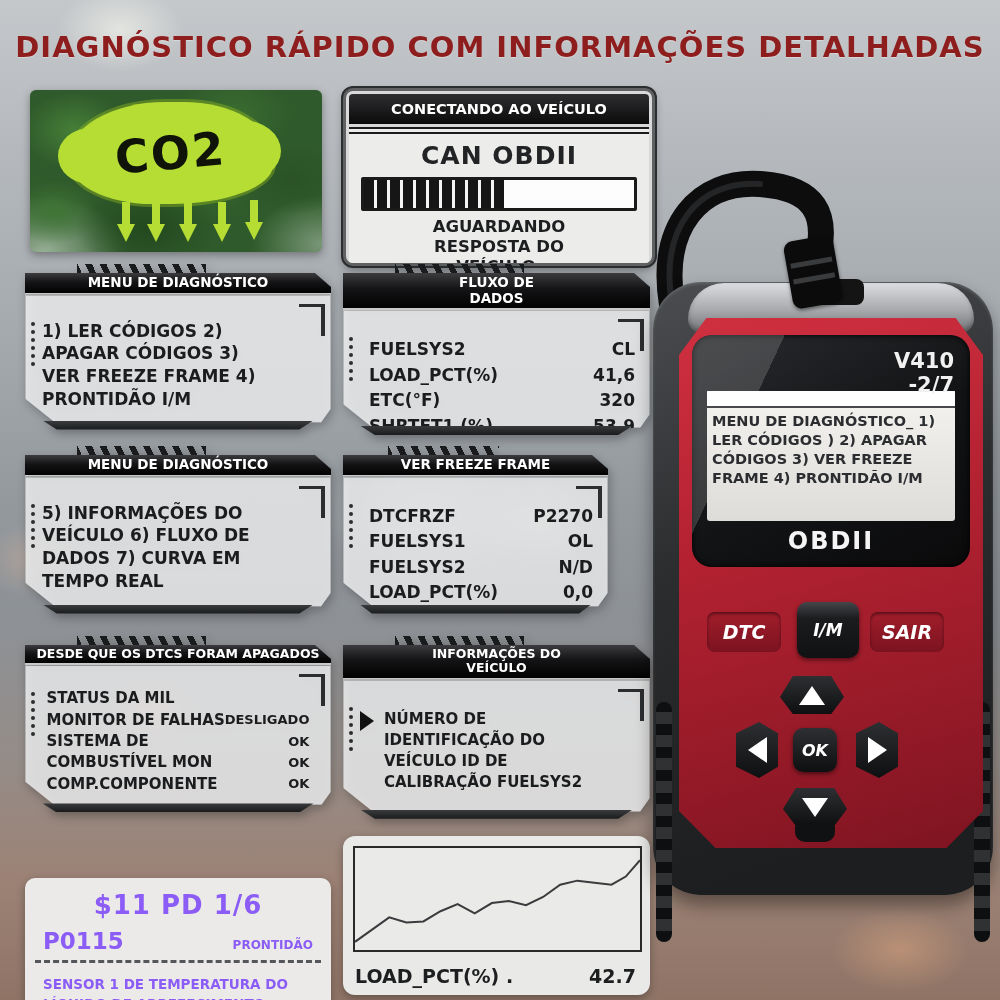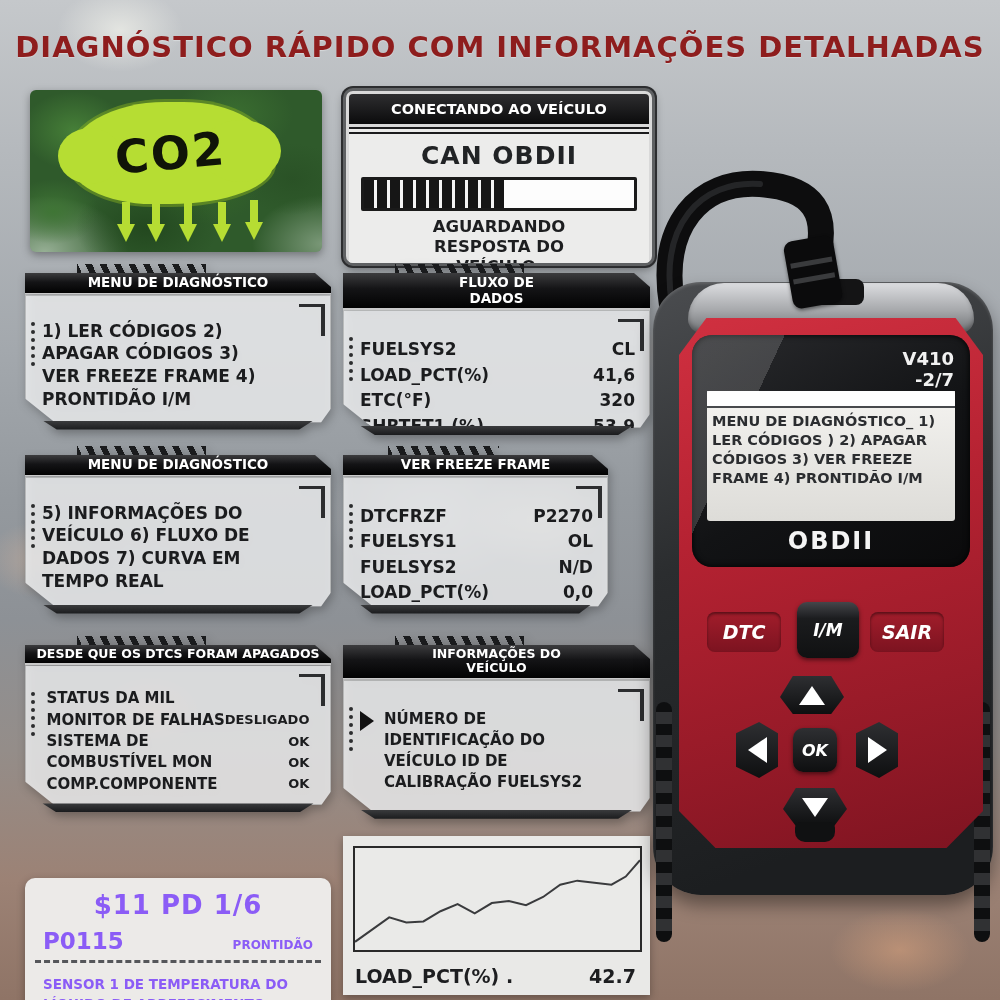--- a/index.html
+++ b/index.html
@@ -91,21 +91,21 @@
     clip-path:polygon(0 0,100% 0,100% calc(100% - 14px),calc(100% - 10px) 100%,30px 100%,0 calc(100% - 24px));
     color:#1b1c1e;
   }
   .tech-body::after{content:"";position:absolute;right:5px;top:8px;width:4px;height:32px;background:#2c2d2f;}
   .tech-body::before{content:"";position:absolute;right:5px;top:8px;width:26px;height:3px;background:#2c2d2f;}
   .tech-base{height:9px;margin:-2px 12px 0 12px;background:linear-gradient(180deg,#3a3b3d,#1a1b1d);
     clip-path:polygon(2% 0,98% 0,93% 100%,7% 100%);}
   .dots{position:absolute;left:5px;top:26px;display:flex;flex-direction:column;gap:4px;}
   .dots i{width:4px;height:4px;border-radius:50%;background:#2c2d2f;}
   .menu-text{width:215px;font-size:17px;font-weight:bold;line-height:1.35;padding:24px 0 0 16px;}
-  .rows{padding:26px 14px 0 16px;}
+  .rows{padding:26px 14px 0 25px;}
   .row{display:flex;justify-content:space-between;font-size:17px;font-weight:bold;line-height:1.5;}
   .status-grid{display:flex;justify-content:center;padding:22px 16px 0 16px;}
   .col-labels div{font-size:15px;font-weight:bold;line-height:1.42;}
   .col-values{padding-top:21px;text-align:right;}
   .col-values div{font-size:13px;font-weight:bold;line-height:1.64;}
   .vi-wrap{display:flex;gap:10px;padding:28px 0 0 16px;}
   .vi-marker{width:0;height:0;border-top:10px solid transparent;border-bottom:10px solid transparent;border-left:14px solid #111;margin-top:2px;}
   .vi-text{width:212px;font-size:15px;font-weight:bold;line-height:1.4;}
   
   #dtc-card{
@@ -113,21 +113,21 @@
     box-shadow:0 3px 8px rgba(0,0,0,0.3);color:#8b5cf6;margin-top:48px;
   }
   #dtc-title{text-align:center;font-size:26px;font-weight:bold;margin-top:12px;letter-spacing:1px;}
   #dtc-coderow{display:flex;justify-content:space-between;align-items:baseline;padding:8px 18px 0 18px;}
   #dtc-code{font-size:23px;font-weight:bold;}
   #dtc-tag{font-size:12px;font-weight:bold;}
   #dtc-dash{margin:6px 10px 0 10px;border-top:3px dashed #55565a;}
   #dtc-desc{width:248px;font-size:13.5px;font-weight:bold;line-height:1.45;padding:12px 0 0 18px;}
   
   #chart-card{
-    left:343px;top:836px;width:307px;height:159px;border-radius:0;background:#e9e9e7;
+    left:343px;top:836px;width:307px;height:159px;border-radius:12px;background:#e9e9e7;
     box-shadow:0 3px 8px rgba(0,0,0,0.3);padding:0;
   }
   #chart-box{position:absolute;left:10px;top:10px;width:285px;height:102px;border:2px solid #2a2a2a;background:#eaeae8;}
   #chart-box svg{width:100%;height:100%;display:block;}
   #chart-caption{position:absolute;left:12px;right:14px;bottom:8px;display:flex;justify-content:space-between;
     font-size:19px;font-weight:bold;color:#1d1e20;}
   
   #device{left:645px;top:150px;width:355px;height:800px;}
   #cable-svg{position:absolute;left:0;top:0;width:240px;height:170px;}
   #device-body{
@@ -161,21 +161,21 @@
   }
   #bezel .gloss{position:absolute;left:0;top:0;width:100%;height:100%;
     background:linear-gradient(115deg,rgba(255,255,255,0.16) 0 24%,rgba(255,255,255,0) 24%);}
   #lcd{
     position:absolute;left:15px;top:56px;width:248px;height:130px;border-radius:3px;
     background:linear-gradient(180deg,#f4f3f0,#dddcd8);color:#2b2d30;
   }
   #lcd-strip{height:15px;width:100%;background:rgba(255,255,255,0.9);border-bottom:2px solid #47494c;}
   #lcd-lines{padding:4px 4px 0 5px;font-size:14.5px;font-weight:bold;line-height:1.3;letter-spacing:0;}
   #lcd-lines div{white-space:nowrap;}
-  #lcd-version{position:absolute;right:16px;top:14px;text-align:right;color:#f1f1f1;font-size:18px;font-weight:bold;line-height:1.15;z-index:2;}
+  #lcd-version{position:absolute;right:16px;top:14px;text-align:right;color:#f1f1f1;font-size:21px;font-weight:bold;line-height:1.15;z-index:2;}
   #brand-label{position:absolute;left:0;top:192px;width:100%;text-align:center;color:#f4f4f4;font-size:24px;font-weight:bold;letter-spacing:2px;}
   .dev-btn{position:absolute;display:flex;align-items:center;justify-content:center;color:#fff;font-weight:bold;cursor:pointer;}
   #btn-dtc,#btn-sair{
     width:74px;height:40px;border-radius:8px;font-size:19px;font-style:italic;
     background:linear-gradient(180deg,#a21d2b,#7c1320);box-shadow:inset 0 2px 3px rgba(0,0,0,0.45);
   }
   #btn-dtc{left:62px;top:462px;} #btn-sair{left:225px;top:462px;}
   #btn-im{
     left:152px;top:452px;width:62px;height:56px;border-radius:10px;font-size:17px;font-style:italic;
     background:linear-gradient(180deg,#45464a 0%,#1b1c1e 30%,#101112 100%);box-shadow:0 2px 4px rgba(0,0,0,0.5);

